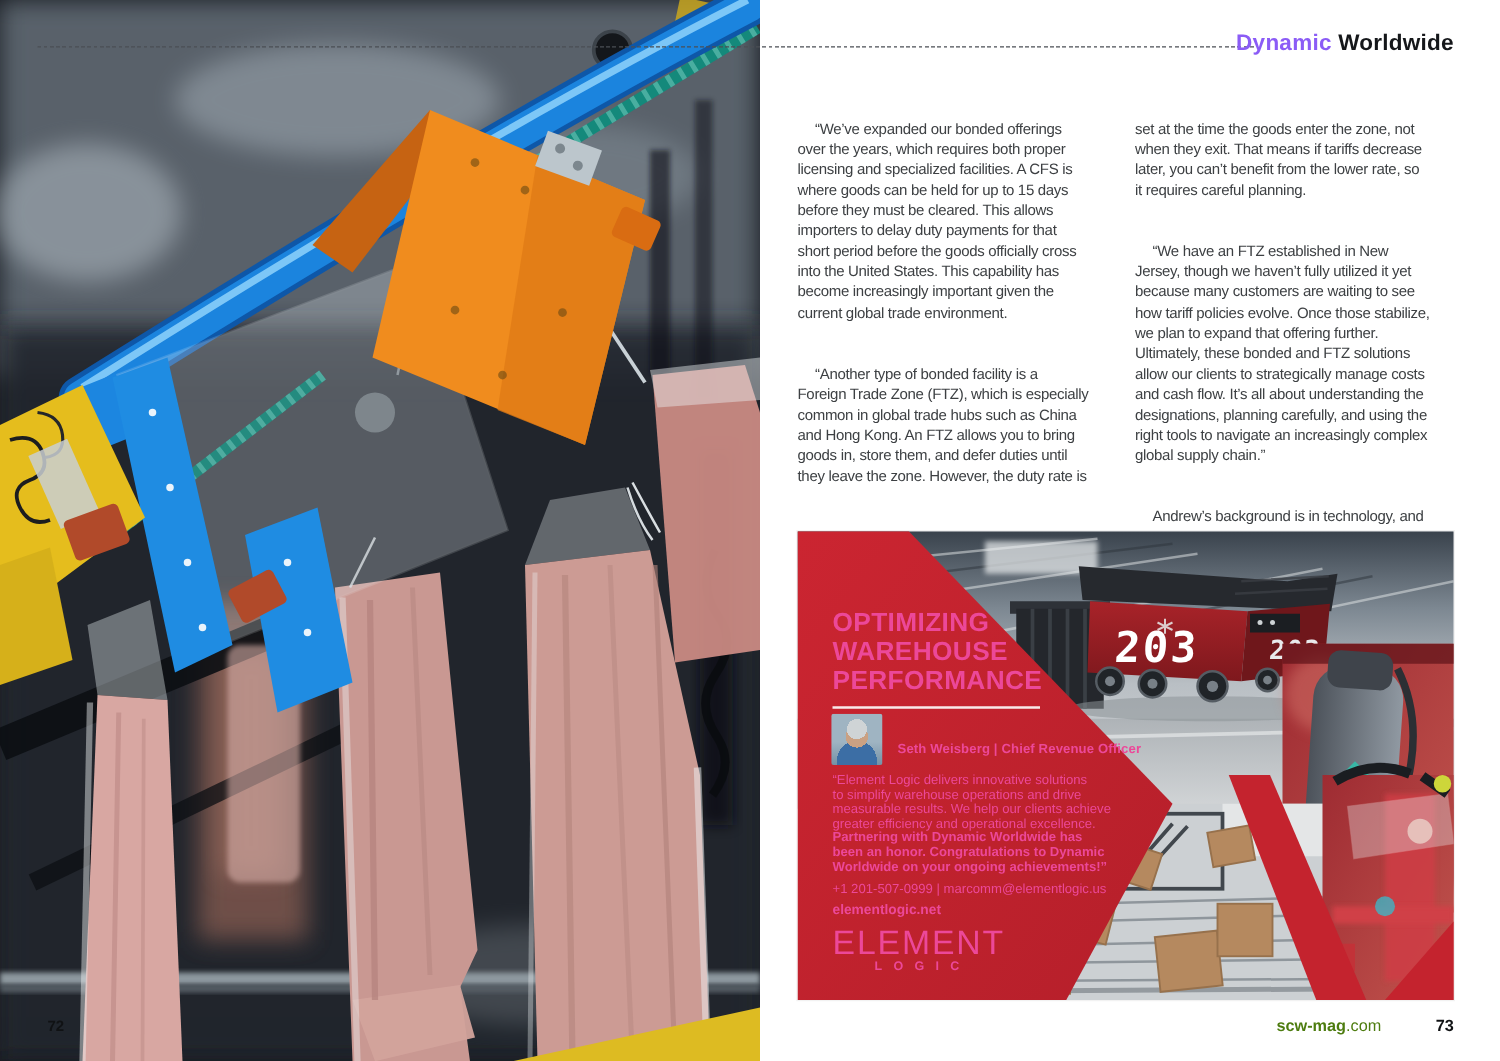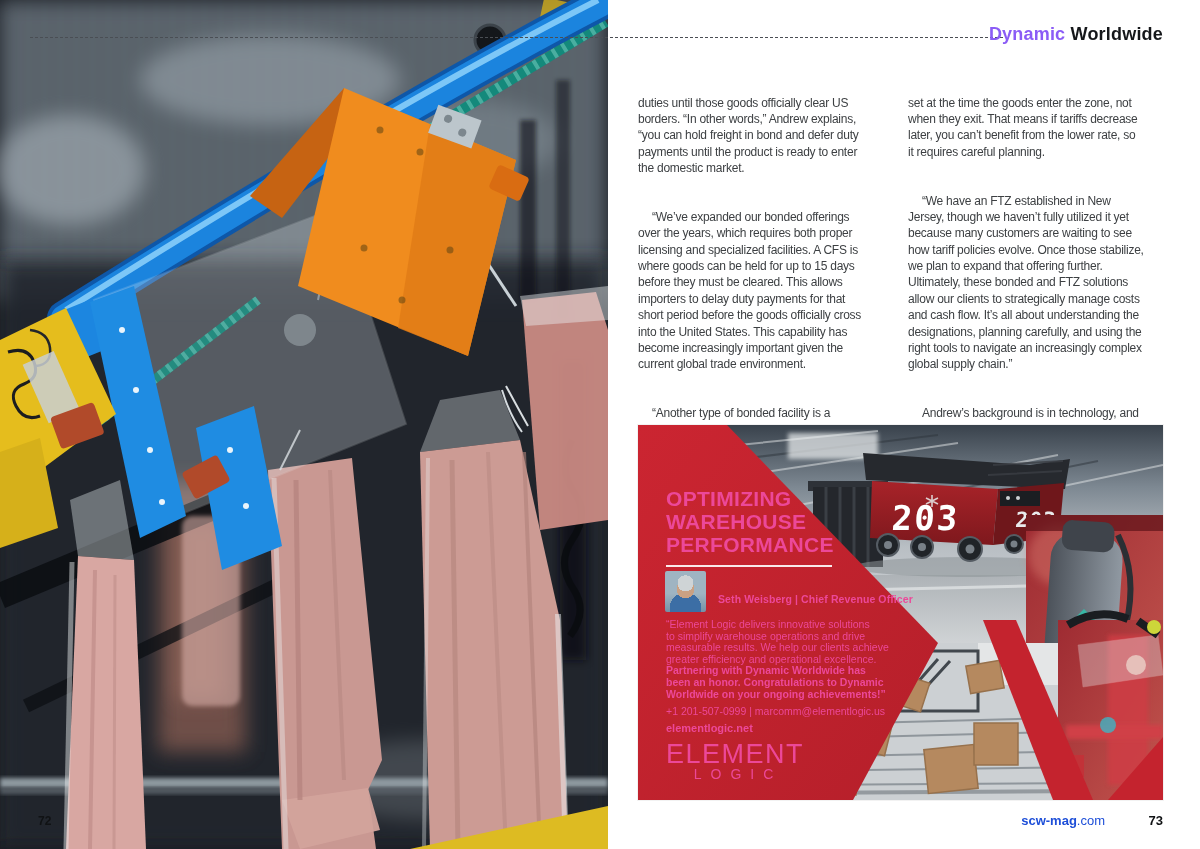--- a/index.html
+++ b/index.html
@@ -33,23 +33,23 @@
        radial-gradient(circle at 50% 44%, #caa183 0 9px, rgba(0,0,0,0) 9px),
        radial-gradient(circle at 50% 92%, #3c6ea5 0 16px, rgba(0,0,0,0) 16px),
        linear-gradient(180deg,#9fb4c2 0 55%, #7591a6 100%);}
   #ad-name{left:80px;top:168px;font-size:10.5px;font-weight:bold;letter-spacing:.1px;}
   #ad-quote{left:28px;top:194px;font-size:10.5px;line-height:11.6px;white-space:pre;}
   #ad-quote .bold{font-weight:bold;}
   #ad-contact{left:28px;top:280px;font-size:10.5px;}
   #ad-website{left:28px;top:297px;font-size:11px;font-weight:bold;}
   #ad-logo{left:28px;top:316px;text-align:center;display:inline-block;}
   #ad-logo .l1{font-size:27px;font-weight:normal;letter-spacing:1.5px;line-height:27px;}
-  #ad-logo .l2{font-size:14px;font-weight:normal;letter-spacing:9px;margin-left:6px;line-height:12px;}
-  
-  #site{position:absolute;top:813px;right:95px;font-size:13px;color:#1d4ed8;}
+  #ad-logo .l2{font-size:10px;font-weight:bold;letter-spacing:9px;margin-left:6px;line-height:12px;}
+  
+  #site{position:absolute;top:813px;right:95px;font-size:13px;color:#4d7c0f;}
   #site .b{font-weight:bold;}
   #pagenum-right{right:37px;top:813px;font-size:13px;}
 </style>
 </head>
 <body>
 
 <div id="spread">
 
   <svg id="photo" width="608" height="849" viewBox="0 0 608 849">
     <defs>
@@ -196,25 +196,20 @@
     <g>
       <path d="M410 849 L608 806 L608 849 Z" fill="#ddbb22"></path>
     </g>
   </svg>
   <div class="pagenum" id="pagenum-left">72</div>
 
   <div id="head-rule"></div>
   <div id="brand"><span class="red">Dynamic</span><span> Worldwide</span></div>
 
   <div class="col" id="col1">
-    <p>duties until those goods officially clear US
-borders. “In other words,” Andrew explains,
-“you can hold freight in bond and defer duty
-payments until the product is ready to enter
-the domestic market.</p>
     <p class="ind">“We’ve expanded our bonded offerings
 over the years, which requires both proper
 licensing and specialized facilities. A CFS is
 where goods can be held for up to 15 days
 before they must be cleared. This allows
 importers to delay duty payments for that
 short period before the goods officially cross
 into the United States. This capability has
 become increasingly important given the
 current global trade environment.</p>

